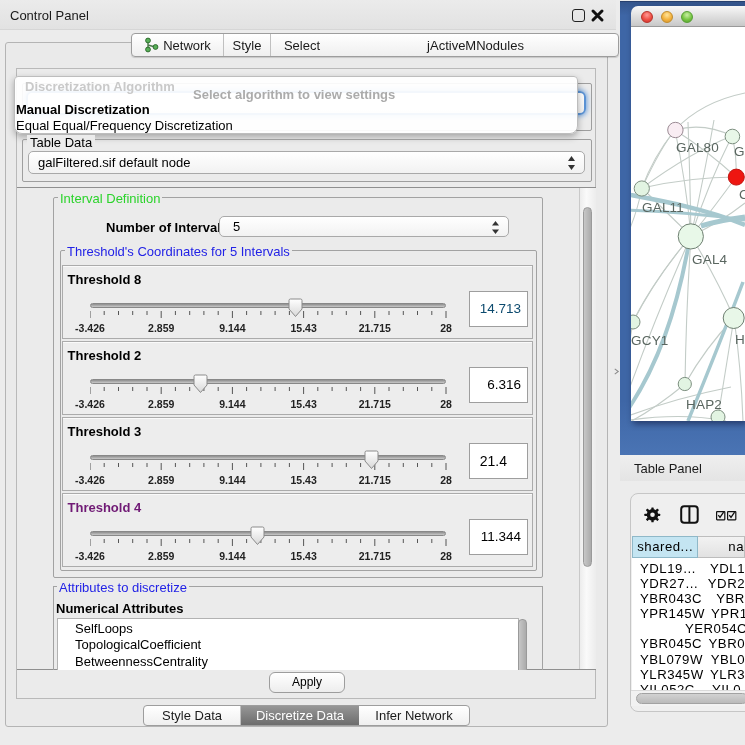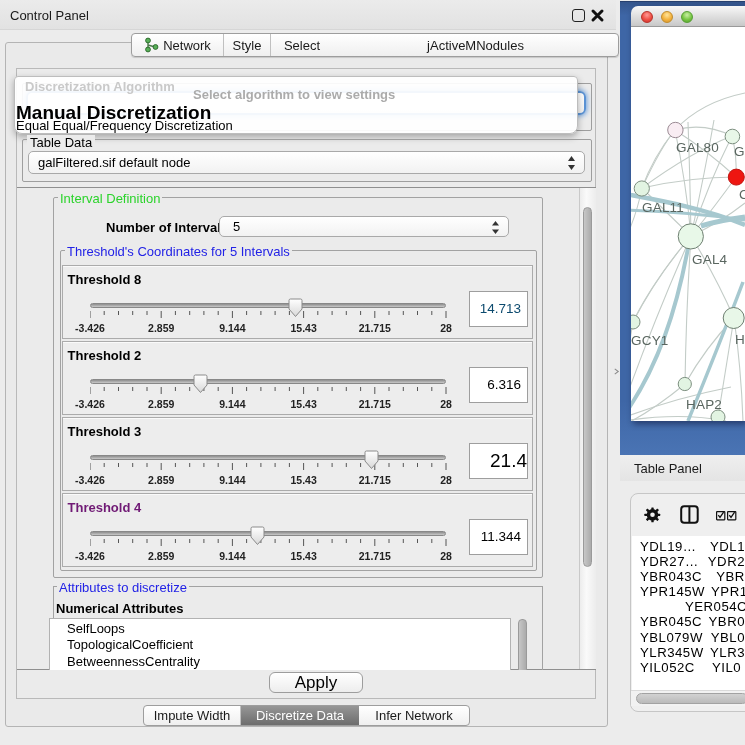--- a/index.html
+++ b/index.html
@@ -40,21 +40,21 @@
   <div style="flex:1;display:flex;align-items:center;justify-content:center;">jActiveMNodules</div>
 </div>
 
 <div class="abs" style="left:22px;top:83px;width:570px;height:48px;border:1px solid #9e9e9e;border-radius:2px;"></div>
 
 <div class="abs" style="left:26px;top:91px;width:560px;height:24px;background:linear-gradient(#ffffff,#f1f1f1);border:2.5px solid #5b93d5;border-radius:6px;box-shadow:0 0 5px 1px #6fa3e0;"></div>
 
 <div class="abs" style="left:14px;top:76px;width:564px;height:58px;background:rgba(255,255,255,0.93);border:1px solid #bdbdbd;border-radius:4px 4px 8px 8px;box-shadow:0 3px 7px rgba(0,0,0,0.3);"></div>
 <div class="abs" style="left:25px;top:79px;font-size:13px;font-weight:bold;color:#c9c9c9;">Discretization Algorithm</div>
 <div class="abs" style="left:193px;top:87px;width:300px;font-size:13px;font-weight:bold;color:#ababab;">Select algorithm to view settings</div>
-<div class="abs" style="left:16px;top:102px;font-size:19px;font-weight:bold;color:#000;">Manual Discretization</div>
+<div class="abs" style="left:16px;top:102px;font-size:13px;font-weight:bold;color:#000;">Manual Discretization</div>
 <div class="abs" style="left:16px;top:118px;font-size:13px;color:#000;">Equal Equal/Frequency Discretization</div>
 
 <div class="abs" style="left:22px;top:139px;width:570px;height:43px;border:1px solid #9e9e9e;border-radius:2px;"></div>
 <div class="abs" style="left:27px;top:135px;background:#ebebeb;padding:0 3px;font-size:13px;color:#000;">Table Data</div>
 <div class="abs" style="left:28px;top:151px;width:557px;height:23px;background:linear-gradient(#ffffff,#f2f2f2);border:1px solid #a9a9a9;border-radius:5px;font-size:13px;color:#000;line-height:21px;padding-left:9px;">galFiltered.sif default node
   <svg class="abs" style="right:8px;top:3px;" width="9" height="16" viewBox="0 0 9 16">
     <path d="M4.5 1 L8 6 L1 6 Z" fill="#333"></path>
     <path d="M4.5 15 L8 10 L1 10 Z" fill="#333"></path>
   </svg>
 </div>
@@ -219,21 +219,21 @@
 <div class="abs" style="left:416.0px;top:474.4px;width:60px;text-align:center;font-size:10.5px;font-weight:bold;color:#222;">28</div>
 <svg class="abs" style="left:363.7px;top:449.9px;" width="15" height="20" viewBox="0 0 15 20">
   <path d="M2.5 1 L12.5 1 Q14 1 14 2.5 L14 11 L7.5 18.5 L1 11 L1 2.5 Q1 1 2.5 1 Z" fill="url(#thg3)" stroke="#8a8a8a" stroke-width="1"></path>
   <defs>
       <linearGradient id="thg3" x1="0" y1="0" x2="0" y2="1">
         <stop offset="0" stop-color="#ffffff"></stop>
         <stop offset="1" stop-color="#d8d8d8"></stop>
       </linearGradient>
     </defs>
 </svg>
-<div class="abs" style="left:469px;top:443.4px;width:59px;height:36px;background:#fff;border:1px solid #9e9e9e;font-size:19px;color:#000;text-align:right;line-height:34px;padding-right:0;">21.4</div>
+<div class="abs" style="left:469px;top:443.4px;width:59px;height:36px;background:#fff;border:1px solid #9e9e9e;font-size:14px;color:#000;text-align:right;line-height:34px;padding-right:20px;">21.4</div>
 
 <div class="abs" style="left:61.5px;top:493.4px;width:471.5px;height:74px;border:1px solid #ababab;background:#ededed;box-shadow:inset 0 1px 0 #fafafa;"></div>
 <div class="abs" style="left:67.5px;top:499.9px;font-size:13px;font-weight:bold;color:#701a75;">Threshold 4</div>
 <div class="abs" style="left:90.0px;top:530.9px;width:356.0px;height:5px;border-radius:3px;background:linear-gradient(#8e8e8e,#c9c9c9);border:1px solid #888;"></div>
 <svg class="abs" style="left:90.0px;top:538.9px;" width="358" height="8" viewBox="0 0 358 8">
     <g transform="translate(-90.0)">
       <line x1="90.0" y1="0" x2="90.0" y2="7" stroke="#555" stroke-width="1"></line>
       <line x1="104.2" y1="0" x2="104.2" y2="4" stroke="#555" stroke-width="1"></line>
       <line x1="118.5" y1="0" x2="118.5" y2="4" stroke="#555" stroke-width="1"></line>
       <line x1="132.7" y1="0" x2="132.7" y2="4" stroke="#555" stroke-width="1"></line>
@@ -275,32 +275,32 @@
         <stop offset="1" stop-color="#d8d8d8"></stop>
       </linearGradient>
     </defs>
 </svg>
 <div class="abs" style="left:469px;top:519.4px;width:59px;height:36px;background:#fff;border:1px solid #9e9e9e;font-size:13.5px;color:#000;text-align:right;line-height:34px;padding-right:6px;">11.344</div>
 
 <div class="abs" style="left:17px;top:580px;width:579px;height:90px;overflow:hidden;">
   <div class="abs" style="left:36px;top:6px;width:490px;height:120px;border:1px solid #a2a2a2;"></div>
   <div class="abs" style="left:40px;top:0px;background:#ebebeb;padding:0 2px;font-size:13px;color:#2222e6;">Attributes to discretize</div>
   <div class="abs" style="left:39px;top:21px;font-size:13px;font-weight:bold;color:#000;">Numerical Attributes</div>
-  <div class="abs" style="left:32px;top:38px;width:462px;height:60px;background:#fff;border:1px solid #b2b2b2;font-size:13px;color:#000;">
+  <div class="abs" style="left:40px;top:38px;width:462px;height:60px;background:#fff;border:1px solid #b2b2b2;font-size:13px;color:#000;">
     <div style="padding:2px 0 0 17px;height:16px;">SelfLoops</div>
     <div style="padding:2px 0 0 17px;height:16px;">TopologicalCoefficient</div>
     <div style="padding:3px 0 0 17px;height:16px;">BetweennessCentrality</div>
   </div>
   <div class="abs" style="left:501px;top:39px;width:9px;height:58px;background:linear-gradient(90deg,#c7c7c7,#ababab);border:1px solid #9a9a9a;border-radius:4px;"></div>
 </div>
 
-<div class="abs" style="left:269px;top:672px;width:94px;height:21px;background:linear-gradient(#ffffff,#ededed);border:1px solid #9d9d9d;border-radius:6px;font-size:17px;color:#000;text-align:center;line-height:19px;">Apply</div>
+<div class="abs" style="left:269px;top:672px;width:76px;height:21px;background:linear-gradient(#ffffff,#ededed);border:1px solid #9d9d9d;border-radius:6px;font-size:12px;color:#000;text-align:center;line-height:19px;">Apply</div>
 
 <div class="abs" style="left:143px;top:705px;width:327px;height:21px;border:1px solid #9d9d9d;border-radius:4px;background:linear-gradient(#ffffff,#efefef);overflow:hidden;display:flex;font-size:13px;color:#1a1a1a;">
-  <div style="width:97px;display:flex;align-items:center;justify-content:center;border-right:1px solid #c0c0c0;">Impute Width</div>
+  <div style="width:97px;display:flex;align-items:center;justify-content:center;border-right:1px solid #c0c0c0;">Style Data</div>
   <div style="width:118px;display:flex;align-items:center;justify-content:center;background:linear-gradient(#969696,#6d6d6d);color:#fff;">Discretize Data</div>
   <div style="flex:1;display:flex;align-items:center;justify-content:center;">Infer Network</div>
 </div>
 
 <svg class="abs" style="left:613px;top:367px;" width="7" height="9" viewBox="0 0 8 10">
   <path d="M2 2 L6 5 L2 8" stroke="#8a8a8a" stroke-width="1.2" fill="none"></path>
 </svg>
 
 <div class="abs" style="left:620px;top:1px;width:125px;height:454px;background:linear-gradient(180deg,#34558c 0%,#3e66a6 3%,#3e66a6 88%,#4a74b4 100%);border-top:1px solid #27406e;"></div>
 
@@ -401,20 +401,24 @@
   <line x1="9.4" y1="1.2" x2="9.4" y2="17.7" stroke="#111" stroke-width="2"></line>
 </svg>
 <svg class="abs" style="left:716px;top:510px;" width="21" height="11" viewBox="0 0 21 11">
   <rect x="0.6" y="1.6" width="8.2" height="8.2" rx="0.5" fill="none" stroke="#111" stroke-width="1.2"></rect>
   <path d="M2.3 5.2 L4 7.4 L7.6 2.2" stroke="#111" stroke-width="1.3" fill="none"></path>
   <rect x="11.6" y="1.6" width="8.2" height="8.2" rx="0.5" fill="none" stroke="#111" stroke-width="1.2"></rect>
   <path d="M13.3 5.2 L15 7.4 L18.6 2.2" stroke="#111" stroke-width="1.3" fill="none"></path>
 </svg>
 
 <div class="abs" style="left:632px;top:536px;width:113px;height:154px;overflow:hidden;font-size:13.2px;letter-spacing:0.5px;color:#000;">
+  <div style="display:flex;height:22px;">
+    <div style="width:74px;background:#c4e5f2;border:1px solid #8fb8c8;text-align:center;line-height:20px;">shared...</div>
+    <div style="flex:1;background:linear-gradient(#f2f2f2,#e2e2e2);border:1px solid #bdbdbd;border-left:none;padding-left:30px;line-height:20px;">na</div>
+  </div>
   <div style="display:flex;height:15.2px;line-height:15.2px;margin-top:2.5px;">
       <div style="width:74px;padding-left:8px;">YDL19…</div>
       <div style="flex:1;padding-left:6px;">YDL1</div>
     </div>
   <div style="display:flex;height:15.2px;line-height:15.2px;">
       <div style="width:74px;padding-left:8px;">YDR27…</div>
       <div style="flex:1;padding-left:6px;">YDR2</div>
     </div>
   <div style="display:flex;height:15.2px;line-height:15.2px;gap:8px;">
       <div style="width:74px;padding-left:8px;">YBR043C</div>

